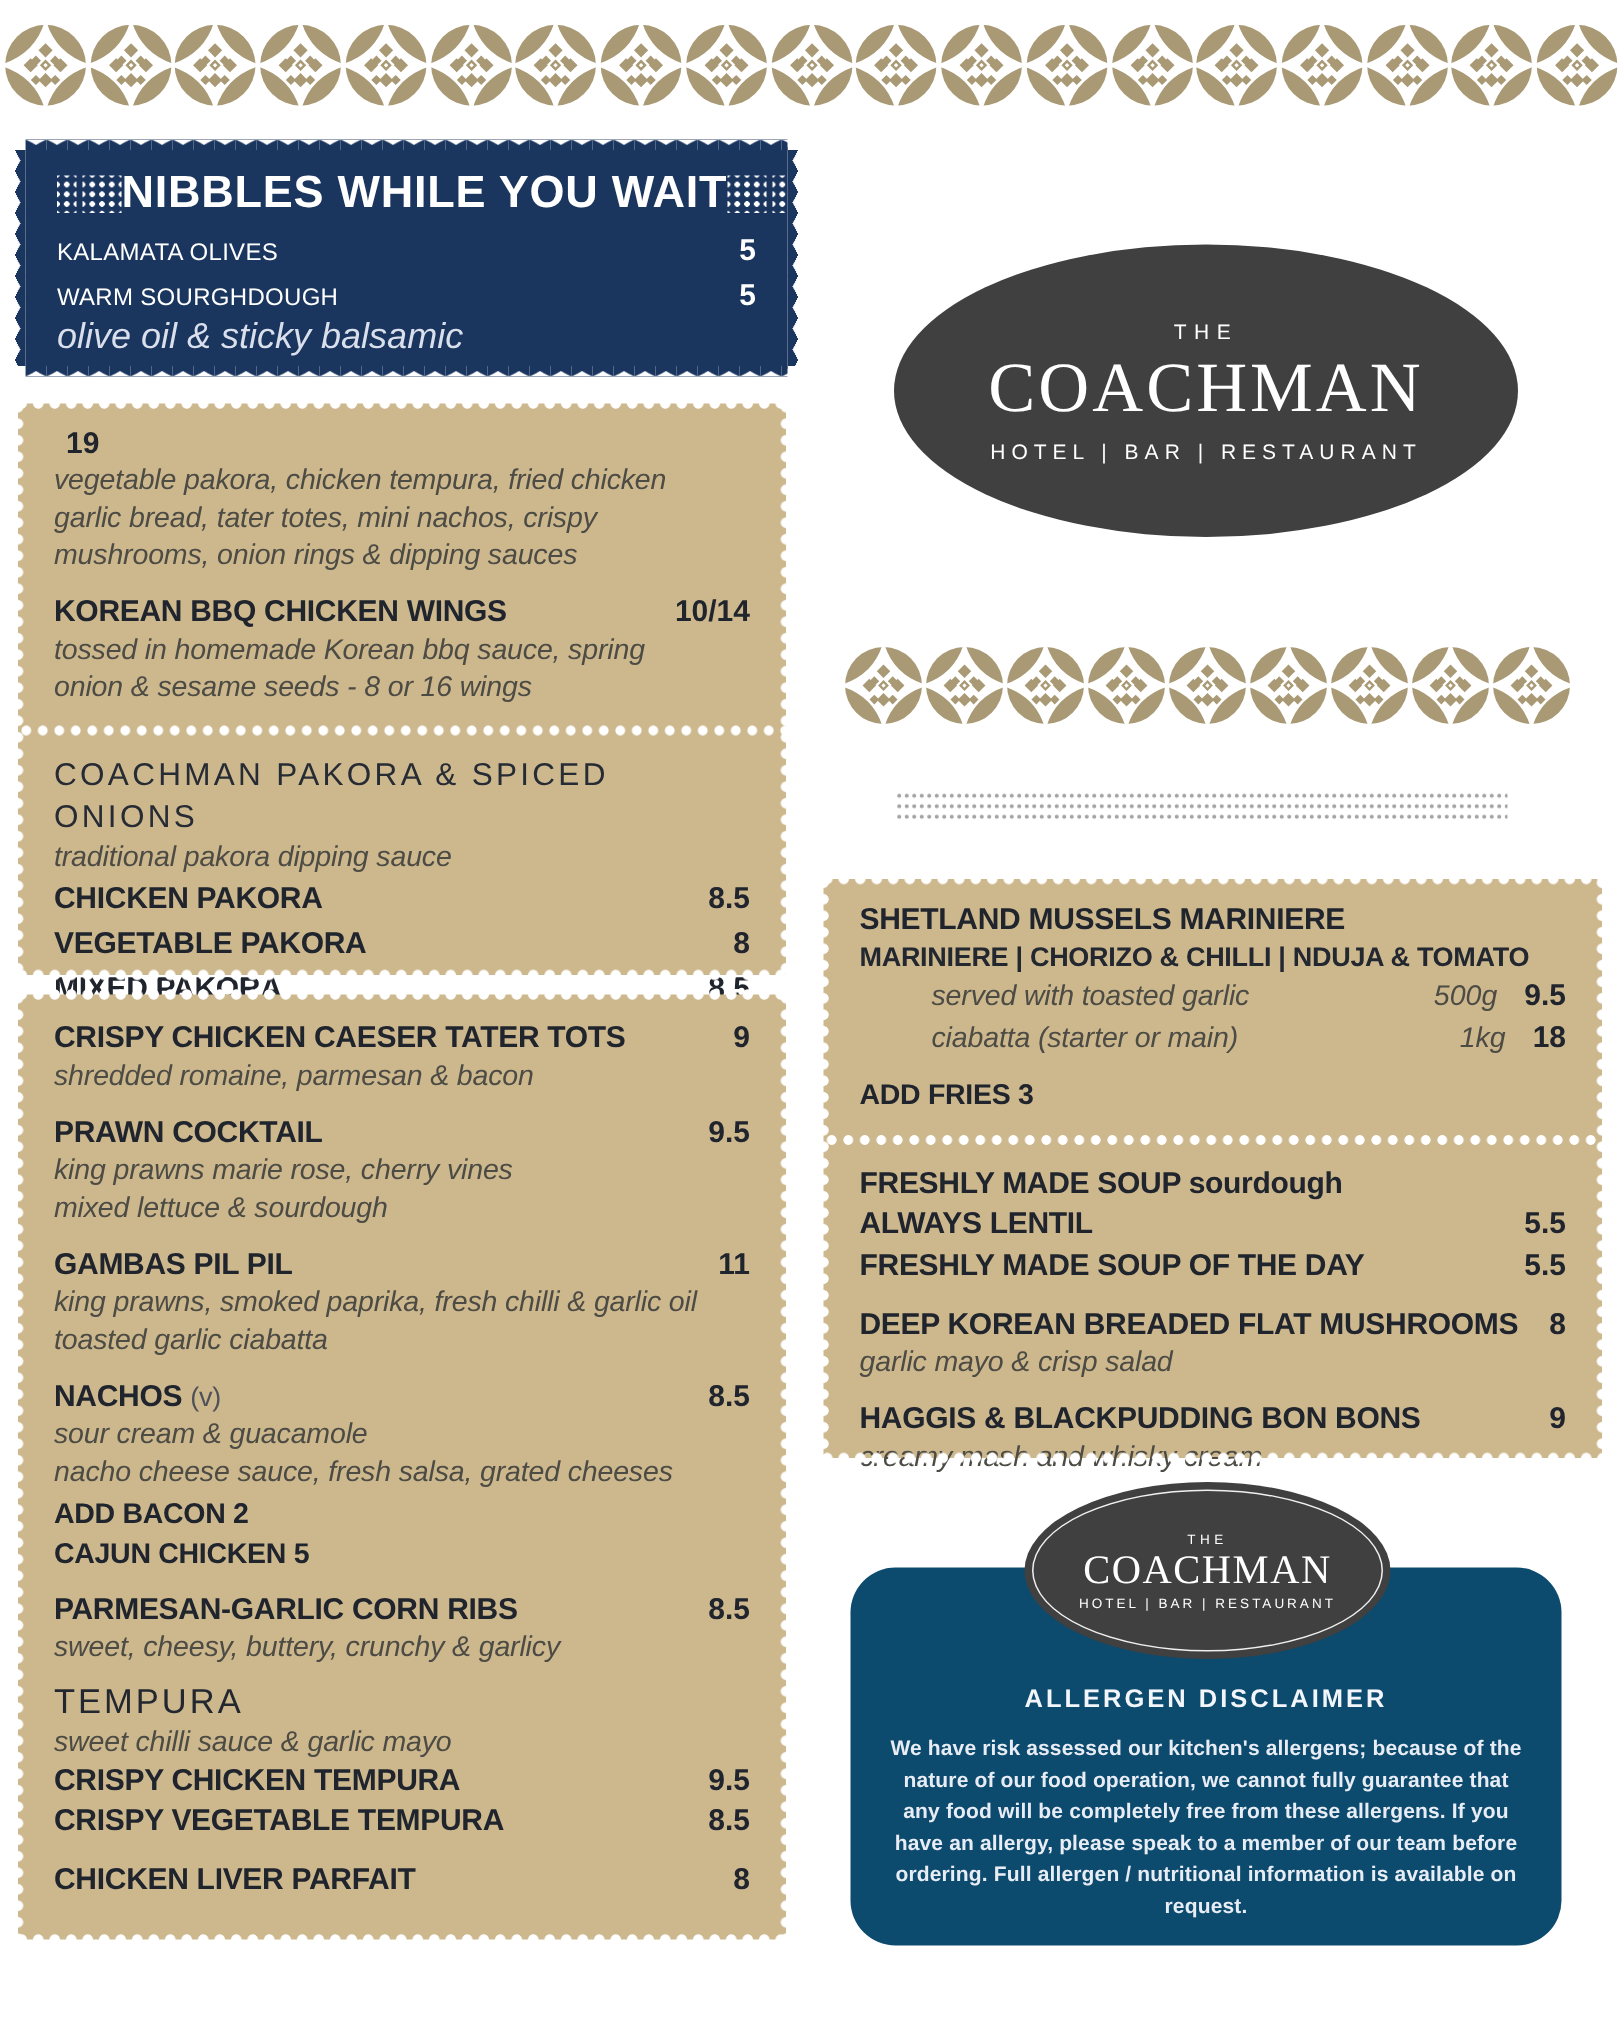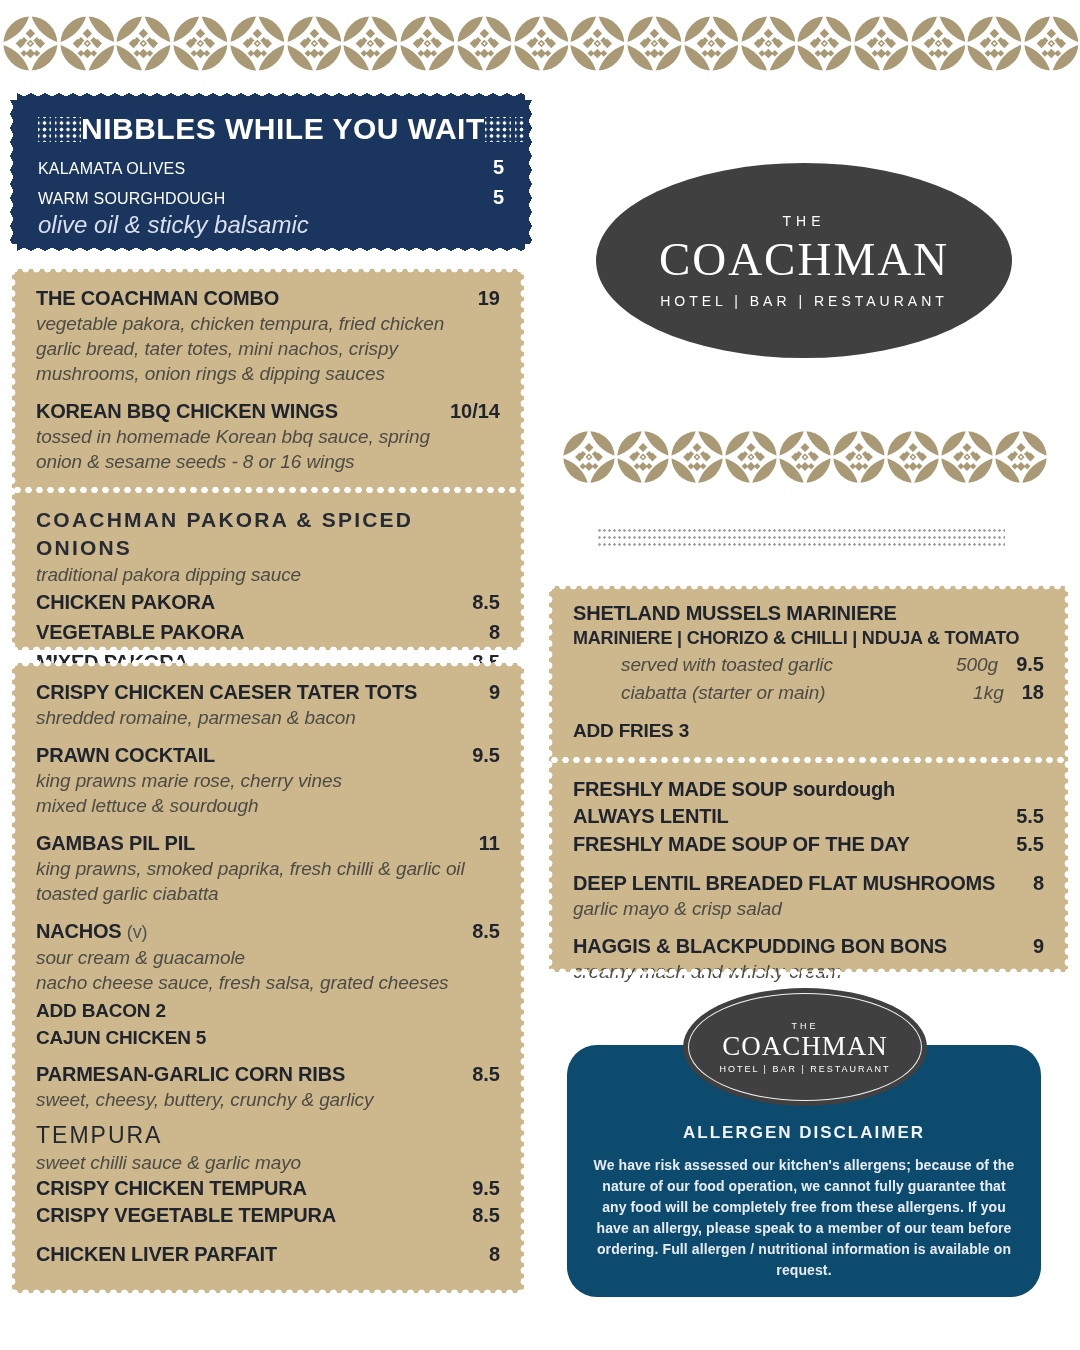--- a/index.html
+++ b/index.html
@@ -73,21 +73,21 @@
   .boxB{left:12px;top:663px;width:464px;height:598px;padding:16px 24px 16px;}
   .boxC{left:549px;top:586px;width:471px;height:358px;padding:14px 24px 14px;}
 
   .item{margin-bottom:12px;}
   .irow{display:flex;justify-content:space-between;align-items:baseline;}
   .iname{font-weight:700;font-size:20px;letter-spacing:-.2px;color:#20242d;line-height:26px;white-space:nowrap;}
   .iprice{font-weight:700;font-size:20px;color:#20242d;margin-left:8px;}
   .idesc{font-style:italic;font-size:19px;color:#4c4b44;line-height:25px;letter-spacing:-.1px;}
   .tagv{font-weight:400;font-size:18px;color:#4e5258;}
   .inline-add{font-weight:700;font-size:19px;line-height:27px;color:#20242d;letter-spacing:-.2px;}
-  .pk-head{font-size:21px;font-weight:700;letter-spacing:2.2px;color:#262b34;line-height:28px;}
+  .pk-head{font-size:21px;font-weight:400;letter-spacing:2.2px;color:#262b34;line-height:28px;}
   .tempura-head{font-size:23px;font-weight:400;letter-spacing:2px;color:#23272f;line-height:30px;}
   .plainrow{display:flex;justify-content:space-between;align-items:baseline;line-height:30px;}
 
   
   .m-sub{font-weight:700;font-size:18px;letter-spacing:-.2px;color:#23272f;line-height:25px;white-space:nowrap;}
   .m-row{display:flex;justify-content:space-between;align-items:baseline;line-height:26px;margin-left:48px;}
   .m-qty{font-style:italic;font-size:19px;color:#4c4b44;margin-right:10px;}
 
   
   .logo{position:absolute;background:#404040;border-radius:50%;color:#fff;
@@ -221,21 +221,20 @@
   </section>
 
   <section class="tanbox boxA">
     <div class="perf perf-t"></div>
     <div class="perf perf-b"></div>
     <div class="perf perf-l"></div>
     <div class="perf perf-r"></div>
 
     <div class="item">
       <div class="irow">
-        <span class="iname">THE COACHMAN COMBO</span>
         <span class="iprice">19</span>
       </div>
       <div class="idesc">vegetable pakora, chicken tempura, fried chicken</div>
       <div class="idesc">garlic bread, tater totes, mini nachos, crispy</div>
       <div class="idesc">mushrooms, onion rings &amp; dipping sauces</div>
     </div>
 
     <div class="item">
       <div class="irow">
         <span class="iname">KOREAN BBQ CHICKEN WINGS</span>
@@ -396,21 +395,21 @@
       <span class="iname">ALWAYS LENTIL</span>
       <span class="iprice">5.5</span>
     </div>
     <div class="plainrow" style="line-height:28px;margin-bottom:12px;">
       <span class="iname">FRESHLY MADE SOUP OF THE DAY</span>
       <span class="iprice">5.5</span>
     </div>
 
     <div class="item">
       <div class="irow">
-          <span class="iname">DEEP LENTIL BREADED FLAT MUSHROOMS</span>
+          <span class="iname">DEEP KOREAN BREADED FLAT MUSHROOMS</span>
           <span class="iprice">8</span>
         </div>
       <div class="idesc">garlic mayo &amp; crisp salad</div>
     </div>
 
     <div class="item">
       <div class="irow">
           <span class="iname">HAGGIS &amp; BLACKPUDDING BON BONS</span>
           <span class="iprice">9</span>
         </div>

